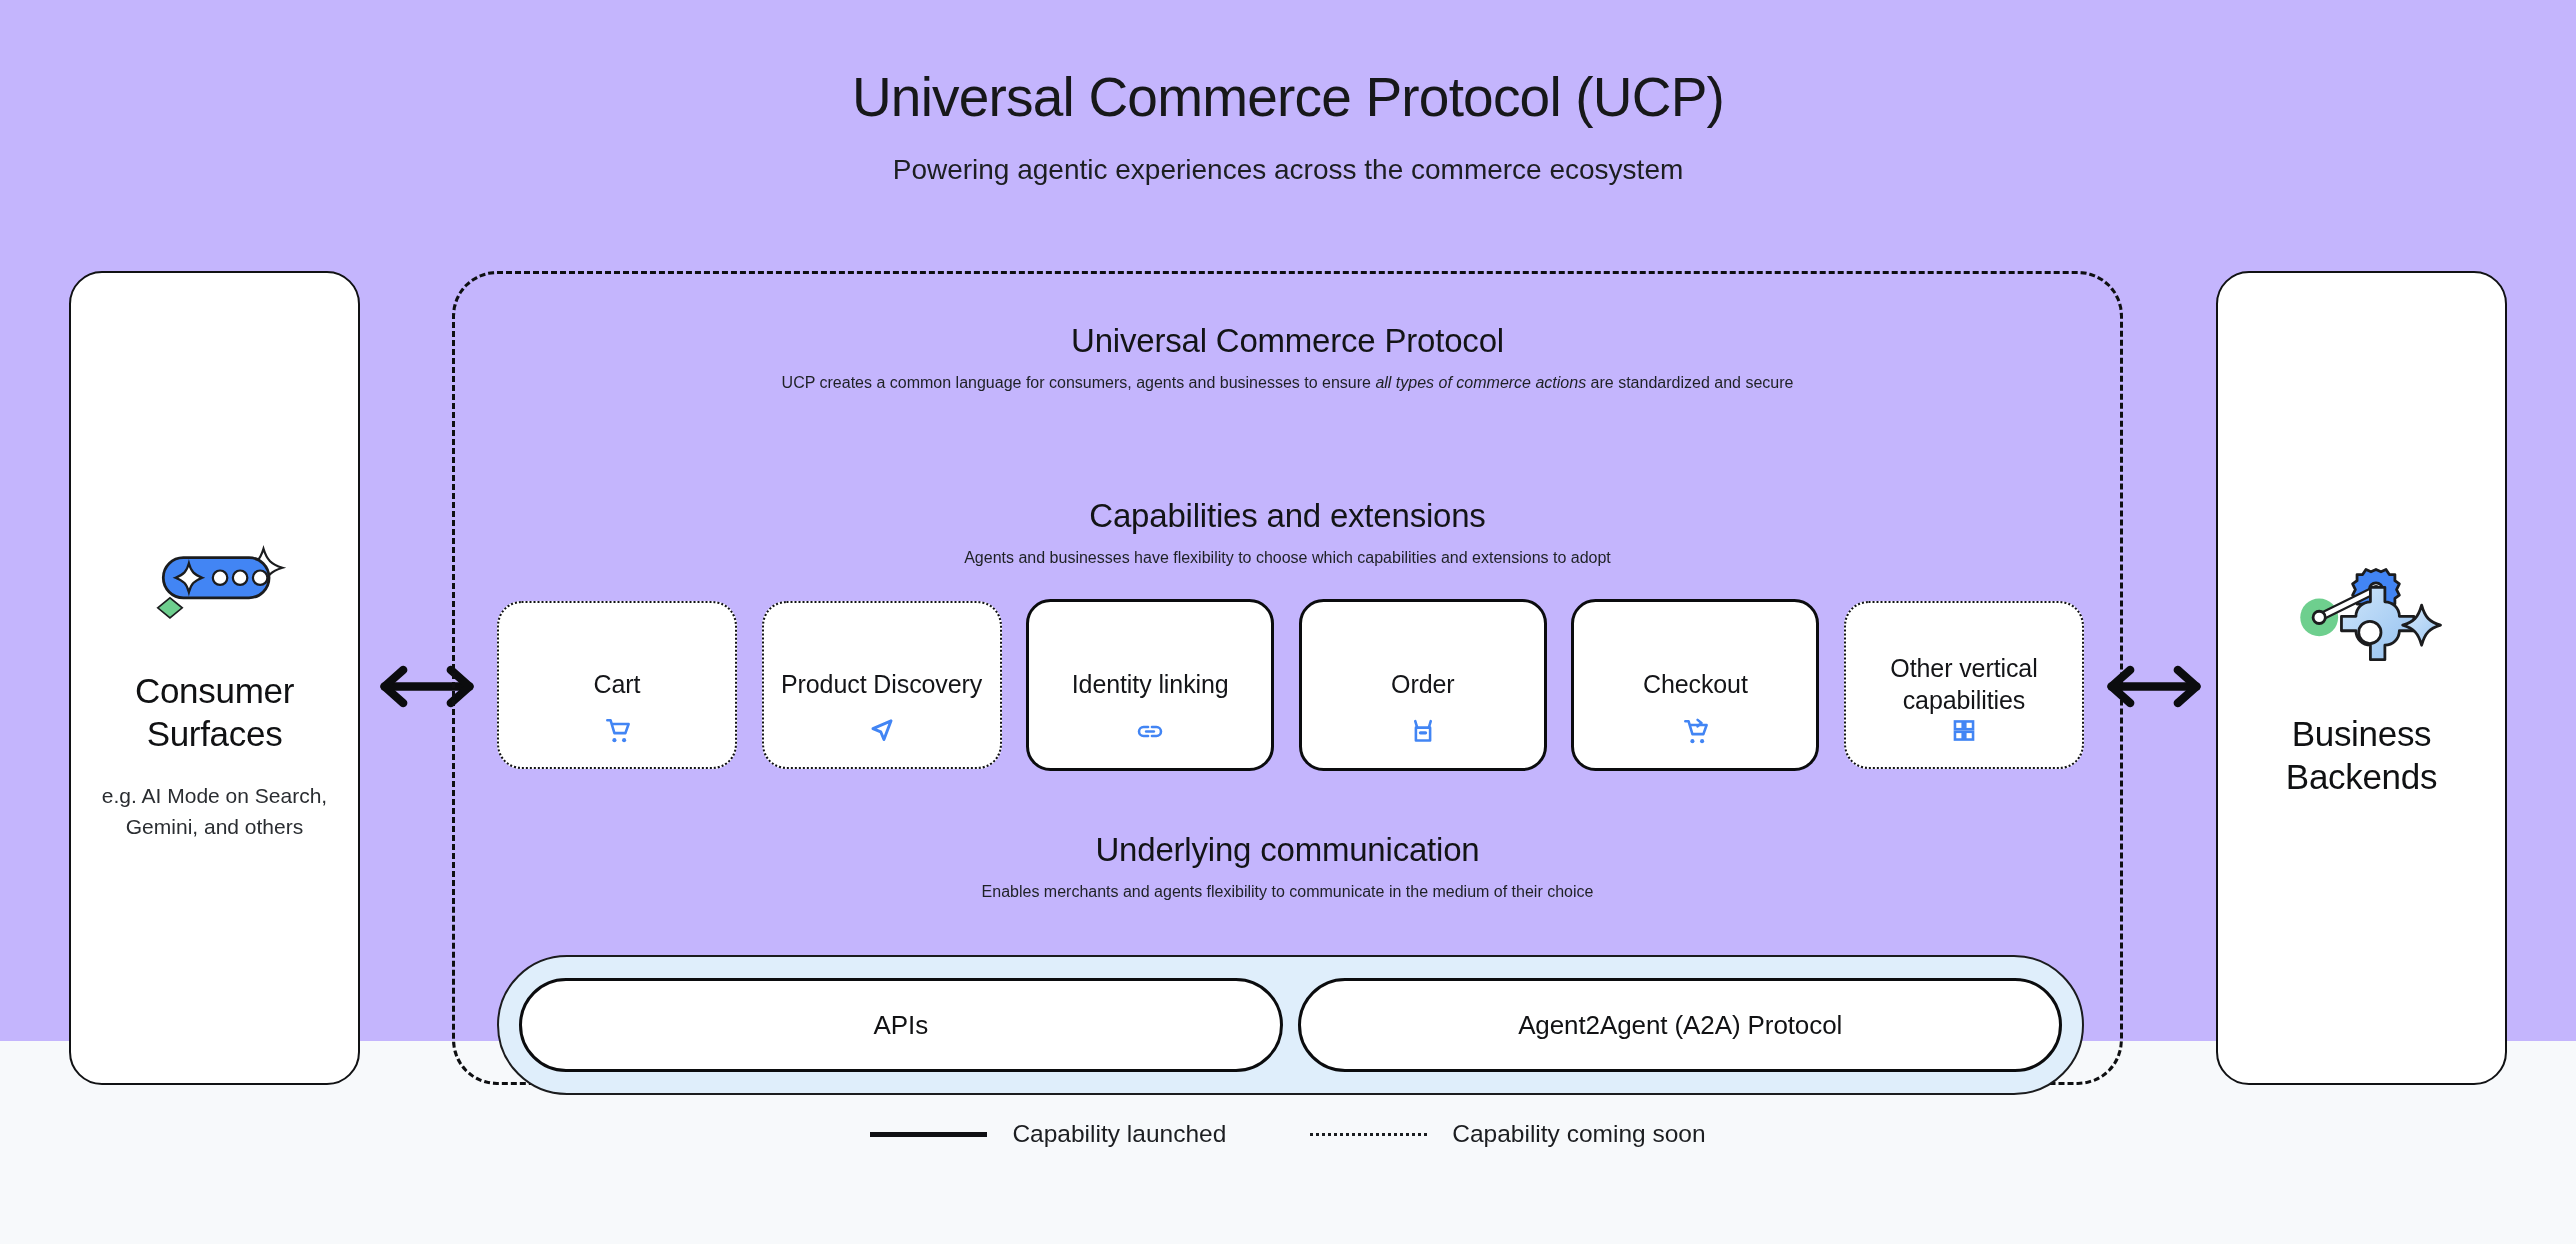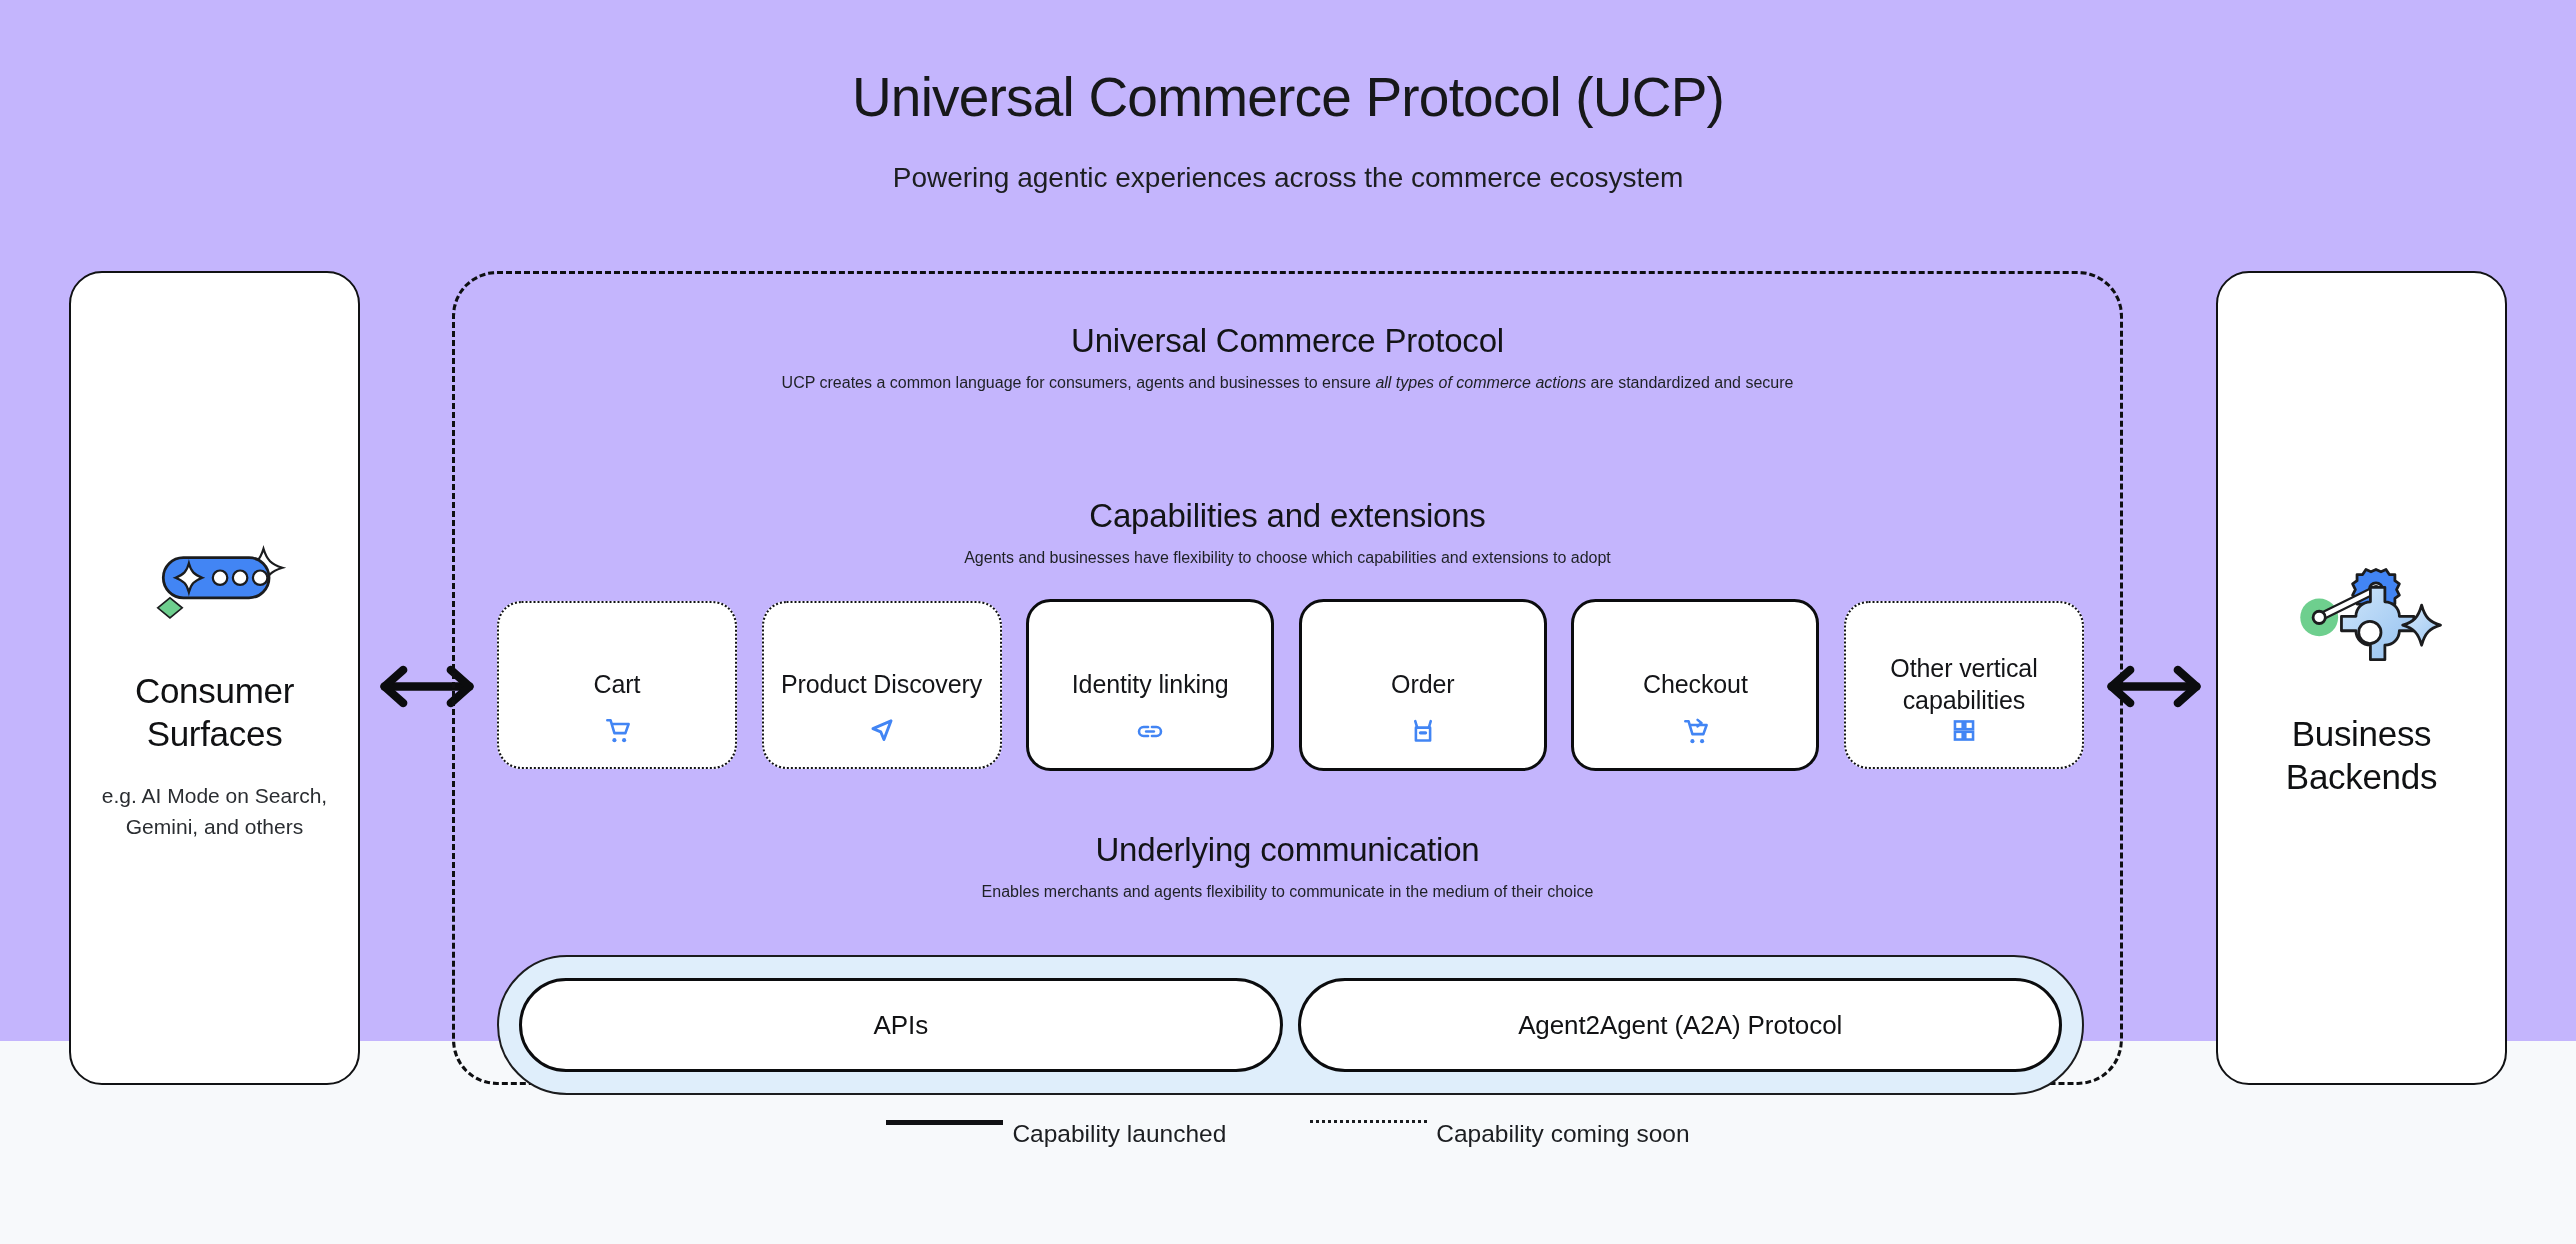--- a/index.html
+++ b/index.html
@@ -30,21 +30,21 @@
     text-align: center;
   }
   .page-title {
     font-size: 55px;
     font-weight: 400;
     letter-spacing: -0.8px;
     color: #17181A;
     line-height: 1.12;
   }
   .page-subtitle {
-    margin-top: 33px;
+    margin-top: 25px;
     font-size: 28px;
     font-weight: 400;
     color: #1D1F21;
   }
 
   
   .side-panel {
     position: absolute;
     background: #FFFFFF;
     border: 2.8px solid #111214;
@@ -209,21 +209,21 @@
   .legend {
     position: absolute;
     top: 1120px;
     left: 0;
     width: 2576px;
     display: flex;
     align-items: center;
     justify-content: center;
     gap: 84px;
   }
-  .legend-item { display: flex; gap: 9px; }
+  .legend-item { display: flex; align-items: center; gap: 25px; }
   .legend-line-solid {
     width: 117px;
     height: 0;
     border-top: 5px solid #101114;
   }
   .legend-line-dotted {
     width: 117px;
     height: 0;
     border-top: 3.9px dotted #1A1C1F;
   }

